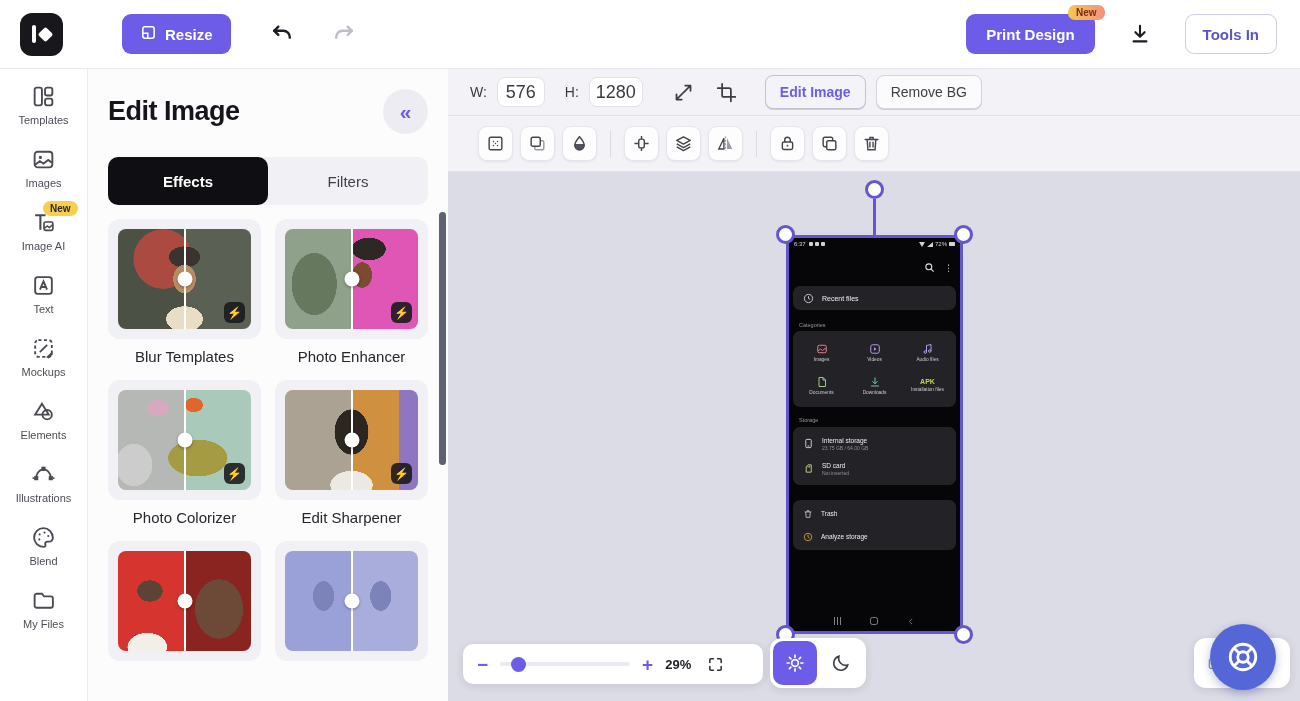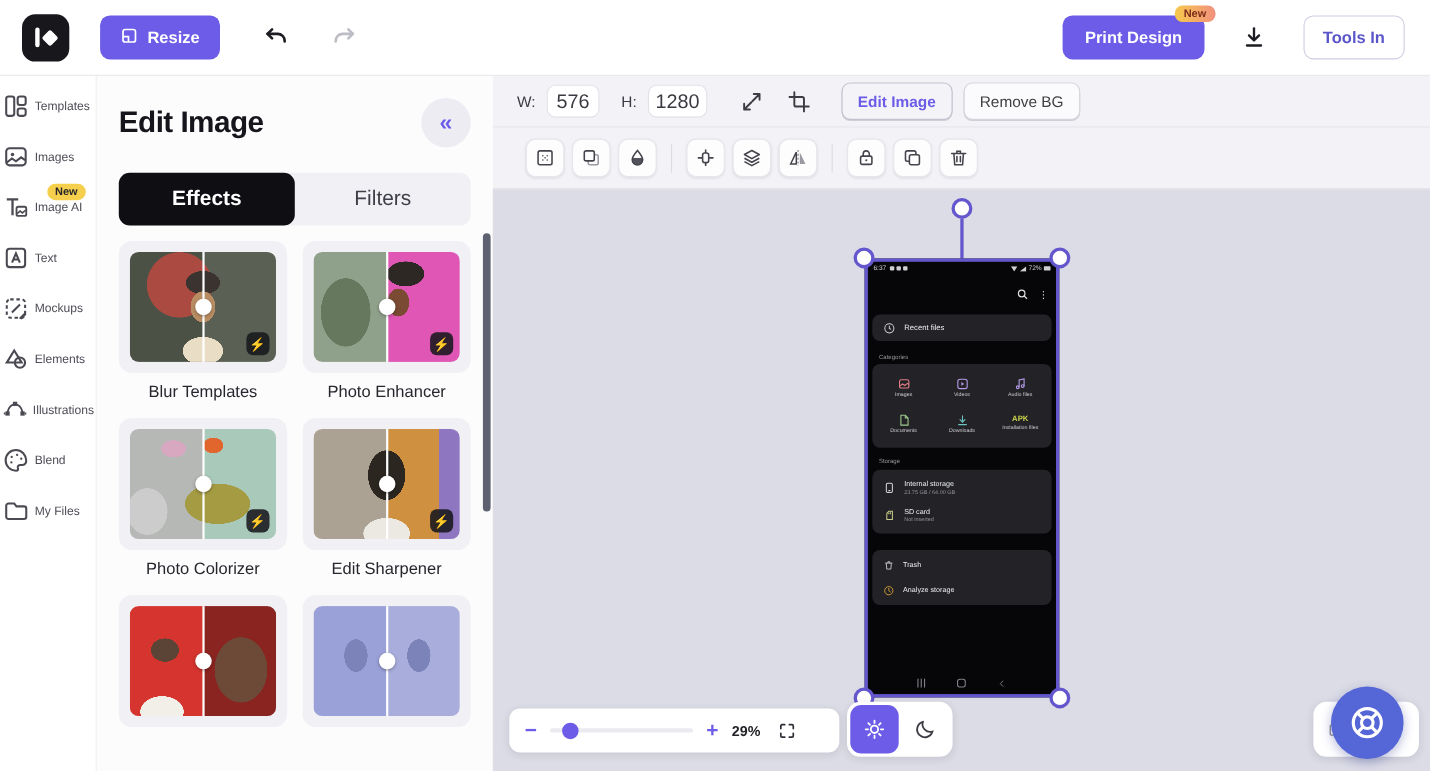--- a/index.html
+++ b/index.html
@@ -4,41 +4,41 @@
 <style>
   * { margin:0; padding:0; box-sizing:border-box; }
   html,body { width:1300px; height:701px; overflow:hidden; font-family:"Liberation Sans", sans-serif; background:#fff; }
   .app { display:grid; width:1300px; height:701px; grid-template-rows:69px 1fr; grid-template-columns:88px 360px 1fr; }
 
   
   .header { grid-column:1/4; display:flex; align-items:center; background:#fff; border-bottom:1px solid #e7e6ec; padding:0 23px 0 20px; }
   .logo { width:43px; height:43px; background:#17171c; border-radius:12px; display:flex; align-items:center; justify-content:center; gap:4px; }
   .logo .bar { width:4px; height:18px; background:#fff; border-radius:2px; }
   .logo .diamond { width:11px; height:11px; background:#fff; transform:rotate(45deg); border-radius:2px; }
-  .btn-resize { margin-left:28px; height:40px; padding:0 18px; background:#6C5CE7; color:#fff; border:none; border-radius:9px; font-size:15px; font-weight:bold; display:flex; align-items:center; gap:8px; cursor:pointer; font-family:inherit; }
+  .btn-resize { margin-left:59px; height:40px; padding:0 18px; background:#6C5CE7; color:#fff; border:none; border-radius:9px; font-size:15px; font-weight:bold; display:flex; align-items:center; gap:8px; cursor:pointer; font-family:inherit; }
   .hist { display:flex; gap:28px; margin-left:34px; }
   .icon-btn { background:none; border:none; cursor:pointer; display:flex; align-items:center; justify-content:center; padding:4px; }
   .right-group { margin-left:auto; display:flex; align-items:center; gap:30px; }
   .btn-print { position:relative; height:40px; padding:0 20px; background:#6C5CE7; color:#fff; border:none; border-radius:9px; font-size:15px; font-weight:bold; cursor:pointer; font-family:inherit; }
   .badge-print { position:absolute; top:-9px; right:-10px; padding:2px 8px; font-size:10px; font-weight:bold; color:#7d2a1a; background:linear-gradient(90deg,#f6c94c,#f2907f); border-radius:7px; }
   .btn-signin { height:40px; padding:0 17px; background:#fff; color:#5a55c9; border:1px solid #cfcde2; border-radius:9px; font-size:15px; font-weight:bold; cursor:pointer; font-family:inherit; }
 
   
   .rail { background:#fff; border-right:1px solid #ededf1; display:flex; flex-direction:column; align-items:center; padding-top:15px; gap:21px; }
-  .rail-item { position:relative; display:flex; align-items:center; gap:5px; cursor:pointer; width:84px; color:#4a4a52; }
+  .rail-item { position:relative; display:flex; flex-direction:column; align-items:center; gap:5px; cursor:pointer; width:84px; color:#4a4a52; }
   .rail-item .lbl { font-size:11px; color:#4d4d57; }
   .badge-new { position:absolute; top:-9px; right:8px; background:#f6d04d; color:#26262b; font-size:10px; font-weight:bold; padding:2px 7px; border-radius:8px; }
 
   
   .panel { position:relative; background:#fcfcfd; padding:0 20px; overflow:hidden; }
   .panel-head { display:flex; align-items:center; justify-content:space-between; margin-top:20px; }
   .panel-title { font-size:27px; font-weight:bold; color:#15151b; letter-spacing:-0.5px; }
   .collapse-btn { width:45px; height:45px; border-radius:50%; background:#edecf3; border:none; color:#6C5CE7; font-size:21px; font-weight:bold; cursor:pointer; line-height:1; }
   .tabs { display:flex; margin-top:23px; background:#f1f0f4; border-radius:10px; height:48px; }
-  .tab { flex:1; border:none; background:transparent; font-size:19px; color:#3f3f49; border-radius:10px; cursor:pointer; font-family:inherit; }
+  .tab { flex:1; border:none; background:transparent; font-size:15px; color:#3f3f49; border-radius:10px; cursor:pointer; font-family:inherit; }
   .tab.active { background:#0e0e13; color:#fff; font-weight:bold; }
   .section-head { margin-top:18px; background:#f1f0f4; border-radius:10px; height:52px; display:flex; align-items:center; justify-content:space-between; padding:0 16px; cursor:pointer; }
   .section-title { font-size:16px; font-weight:bold; color:#202027; }
   .tools-grid { margin-top:14px; display:grid; grid-template-columns:1fr 1fr; column-gap:14px; row-gap:15px; }
   .tool-card { cursor:pointer; }
   .tool-frame { background:#f1f0f4; border-radius:12px; padding:10px; }
   .thumb { position:relative; height:100px; border-radius:8px; overflow:hidden; }
   .thumb::before { content:''; position:absolute; left:50%; top:0; bottom:0; width:2px; margin-left:-1px; background:#fff; z-index:1; }
   .thumb::after { content:''; position:absolute; left:50%; top:50%; width:15px; height:15px; border-radius:50%; background:#fff; transform:translate(-50%,-50%); box-shadow:0 1px 3px rgba(0,0,0,.35); z-index:2; }
   .spark { position:absolute; right:6px; bottom:6px; width:21px; height:21px; border-radius:6px; background:rgba(24,24,28,.88); color:#d8e24e; font-size:12px; display:flex; align-items:center; justify-content:center; z-index:3; }

